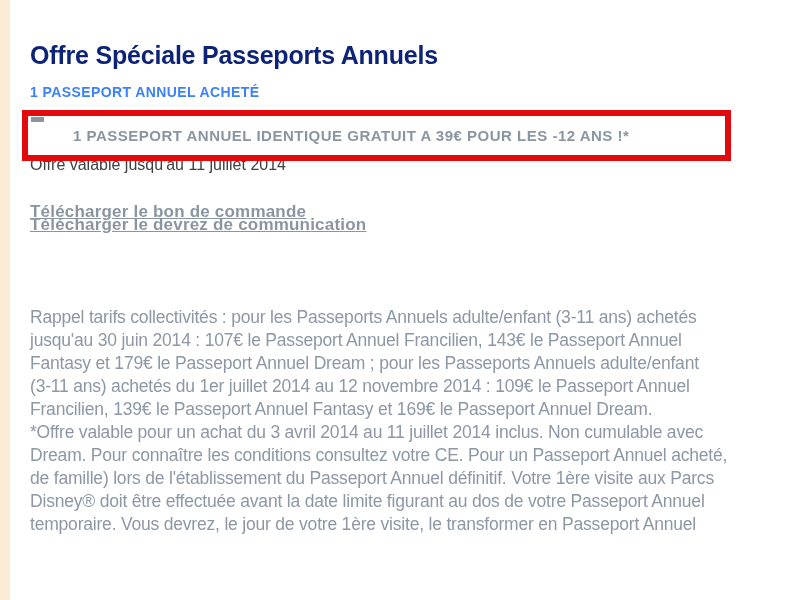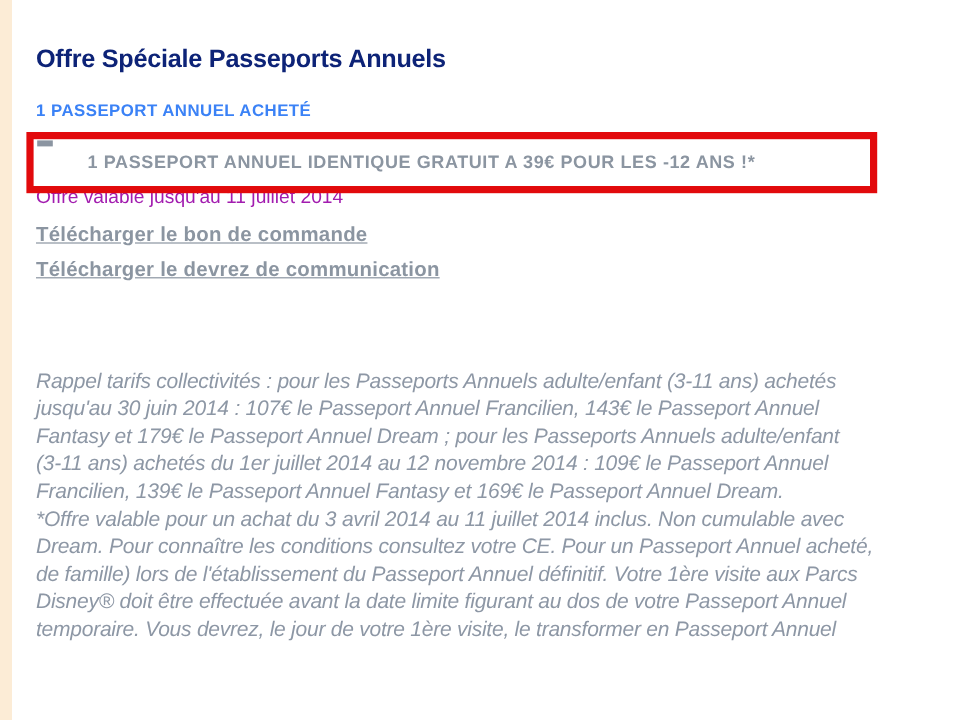--- a/index.html
+++ b/index.html
@@ -13,21 +13,21 @@
   }
   .stage { position: relative; width: 800px; height: 600px; background: #ffffff; }
 
   .left-strip {
     position: absolute; left: 0; top: 0; width: 10px; height: 600px;
     background: #fcecd6;
   }
 
   .page-title {
     position: absolute; left: 30px; top: 24px;
-    font-size: 21px; font-weight: bold; color: #0d2377;
+    font-size: 25px; font-weight: bold; color: #0d2377;
     letter-spacing: -0.2px; white-space: nowrap;
   }
 
   .offer-line1 {
     position: absolute; left: 30px; top: 84px;
     font-size: 14px; font-weight: bold; color: #3b82f6;
     letter-spacing: 0.4px; white-space: nowrap;
   }
 
   .clipped-fragment {
@@ -45,40 +45,40 @@
     position: absolute; left: 22px; top: 110px;
     width: 709px; height: 51px;
     border: 6px solid #e20a0c;
     box-sizing: border-box;
     z-index: 10;
     pointer-events: none;
   }
 
   .validity {
     position: absolute; left: 30px; top: 156px;
-    font-size: 16px; color: #a21caf; white-space: nowrap;
+    font-size: 16px; color: #404040; white-space: nowrap;
   }
 
   .dl-link {
     position: absolute; left: 30px;
     font-size: 17px; font-weight: bold; color: #8b95a1;
     text-decoration: underline; white-space: nowrap;
     letter-spacing: 0.2px; cursor: pointer;
   }
-  .dl-link.first  { top: 186px; }
+  .dl-link.first  { top: 202px; }
   .dl-link.second { top: 215px; }
 
   .terms {
     position: absolute; left: 30px; top: 306px;
     width: 766px;
     font-size: 17.5px; color: #8d97a5;
     letter-spacing: -0.2px;
   }
   .terms .line {
-    height: 23px; line-height: 23px; white-space: nowrap; font-style: italic;
+    height: 23px; line-height: 23px; white-space: nowrap;
   }
 </style>
 </head>
 <body>
 
 <div class="stage">
 
   <div class="left-strip"></div>
 
   <h1 class="page-title">Offre Spéciale Passeports Annuels</h1>

